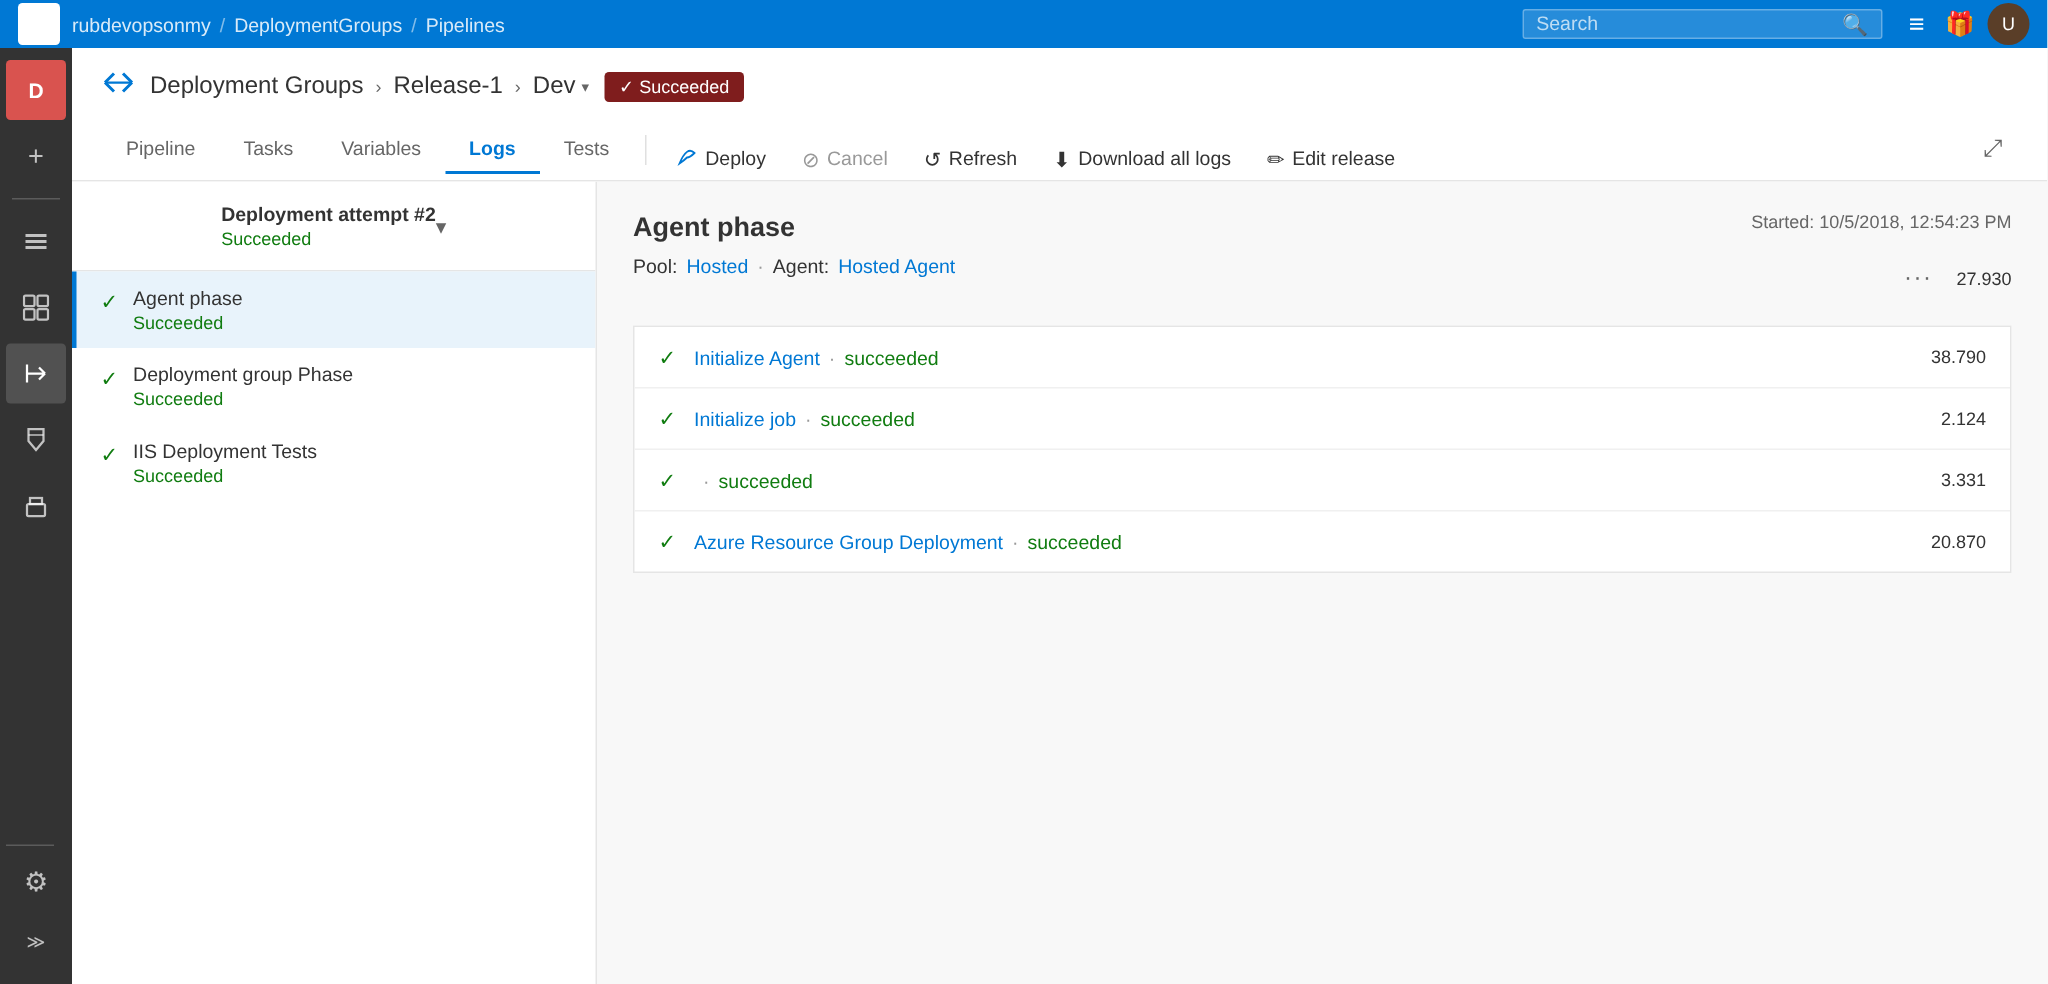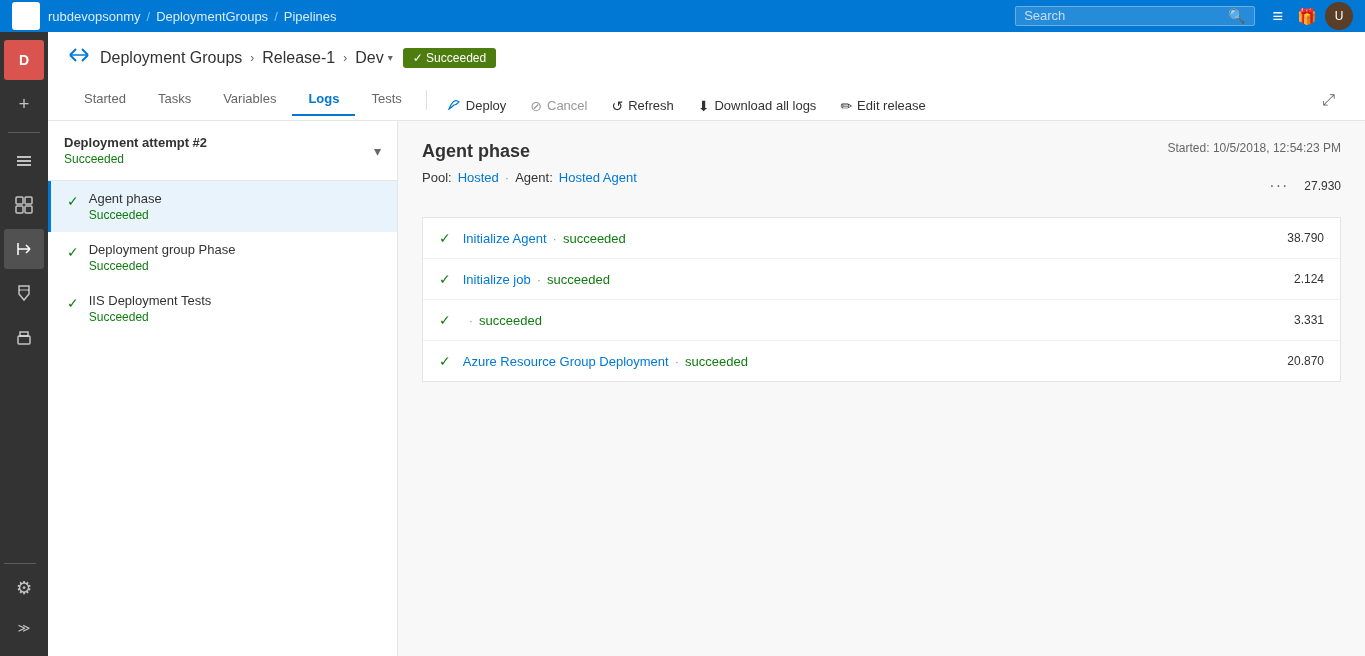--- a/index.html
+++ b/index.html
@@ -129,21 +129,21 @@
       color: #0078d4;
       font-size: 18px;
     }
     .page-title-text {
       display: flex; align-items: center; gap: 8px;
       font-size: 16px; font-weight: 400; color: #333;
     }
     .page-title-text .breadcrumb-part { cursor: pointer; }
     .page-title-text .chevron { color: #666; font-size: 12px; }
     .status-badge-succeeded {
-      background: #4d7c0f;
+      background: #7f1d1d;
       color: white;
       padding: 3px 10px;
       border-radius: 3px;
       font-size: 12px;
       display: flex; align-items: center; gap: 5px;
       font-weight: 500;
     }
     .env-dropdown {
       display: flex; align-items: center; gap: 4px;
       cursor: pointer;
@@ -195,21 +195,21 @@
     .left-panel {
       width: 350px;
       border-right: 1px solid #e5e5e5;
       background: white;
       flex-shrink: 0;
       overflow-y: auto;
     }
     .deployment-attempt {
       display: flex;
       align-items: center;
-      justify-content: space-between;
+      justify-content: center;
       padding: 14px 16px;
       border-bottom: 1px solid #e5e5e5;
     }
     .deployment-attempt-info {}
     .deployment-attempt-title { font-size: 13px; font-weight: 600; color: #333; }
     .deployment-attempt-status { font-size: 12px; color: #107c10; margin-top: 2px; }
     .deployment-attempt-chevron { color: #666; font-size: 14px; cursor: pointer; }
 
     .phase-item {
       display: flex;
@@ -389,21 +389,21 @@
           <span class="chevron">›</span>
           <div class="env-dropdown">
             <span>Dev</span>
             <span class="chevron-down">▾</span>
           </div>
         </div>
         <div class="status-badge-succeeded">✓ Succeeded</div>
       </div>
 
       <div class="tab-bar">
-        <div class="tab-item">Started</div>
+        <div class="tab-item">Pipeline</div>
         <div class="tab-item">Tasks</div>
         <div class="tab-item">Variables</div>
         <div class="tab-item active">Logs</div>
         <div class="tab-item">Tests</div>
 
         <div class="tab-divider"></div>
 
         <button class="tab-action">
           <span class="icon">
             <svg width="14" height="14" viewBox="0 0 14 14" fill="none">

